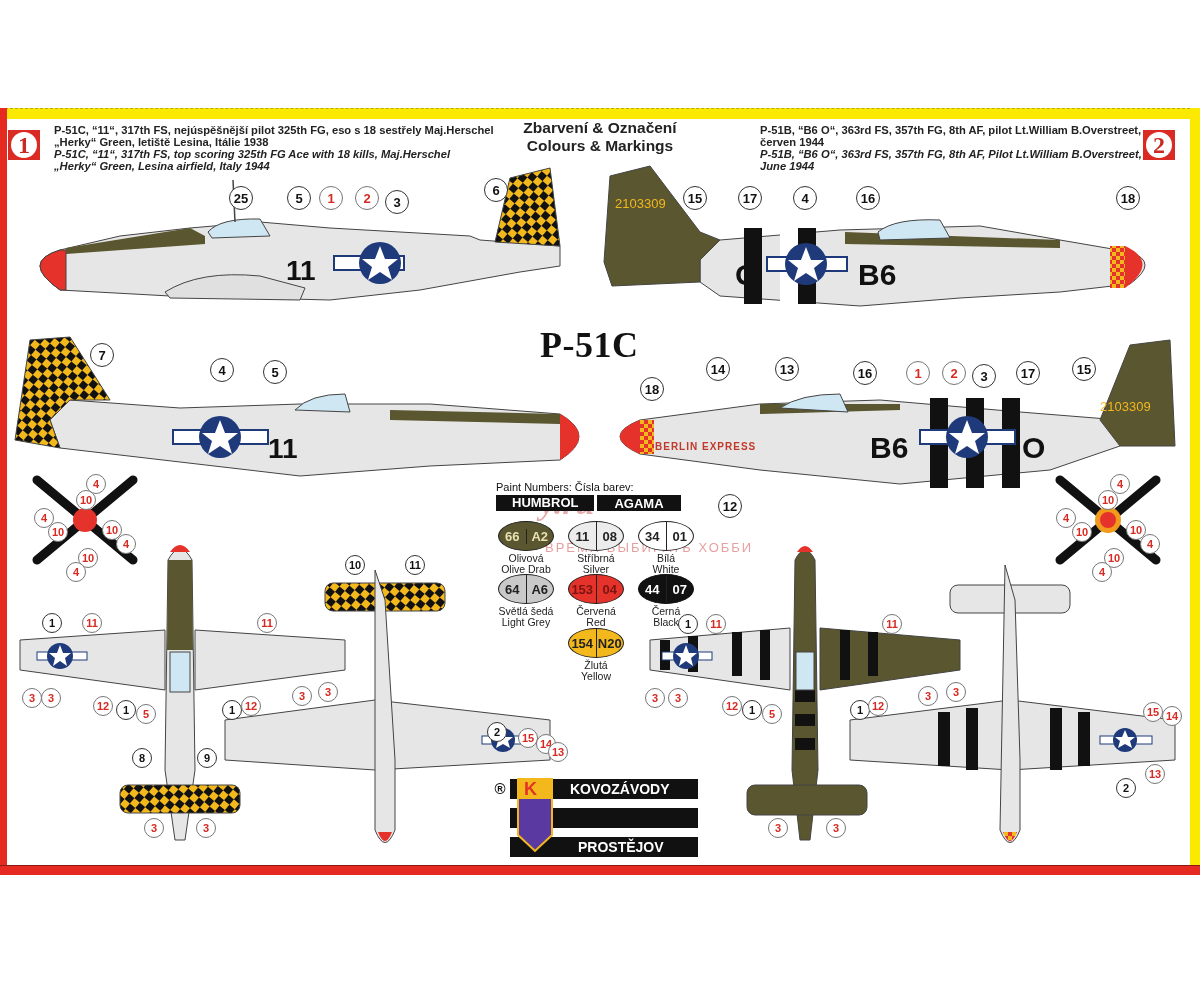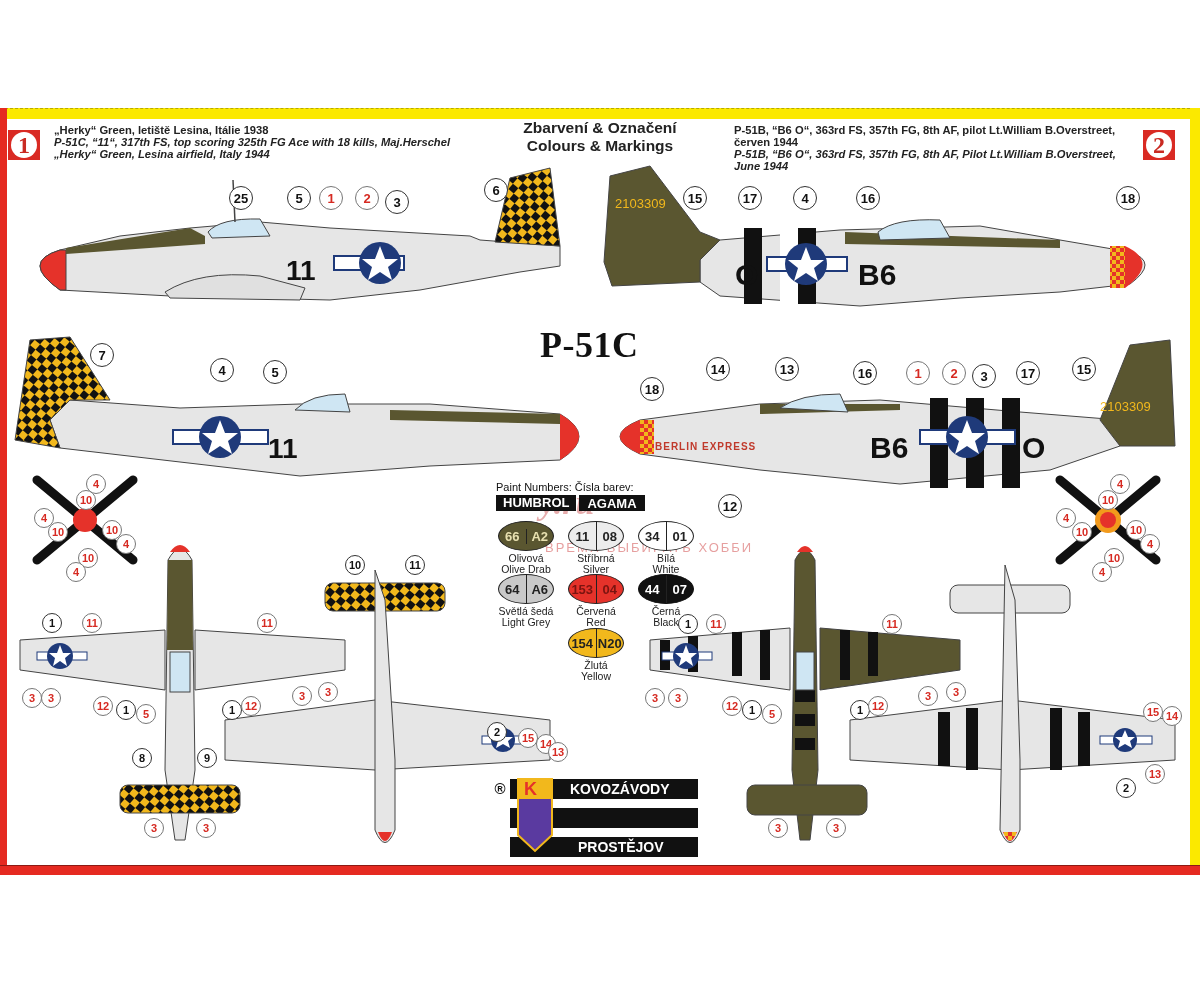--- a/index.html
+++ b/index.html
@@ -6,30 +6,30 @@
   body{width:1200px;height:982px;position:relative;overflow:hidden;font-family:"Liberation Sans",sans-serif;}
   .sheet{position:absolute;left:0;top:108px;width:1200px;height:766px;background:#fff;}
   .band-top{position:absolute;left:0;top:108px;width:1200px;height:10px;background:#fbe900;border-top:1px dashed #b9a900;}
   .edge-left{position:absolute;left:0;top:108px;width:7px;height:766px;background:#e52a21;}
   .edge-right{position:absolute;right:0;top:108px;width:10px;height:766px;background:#fbe900;}
   .band-bottom{position:absolute;left:0;top:865px;width:1200px;height:9px;background:#e52a21;border-top:1px solid #8d1a14;}
   .scheme-badge{position:absolute;width:32px;height:30px;background:#d92a23;color:#fff;display:flex;align-items:center;justify-content:center;}
   .scheme-badge span{width:26px;height:26px;border-radius:50%;background:#fff;color:#c92a22;font:bold 24px "Liberation Serif",serif;display:flex;align-items:center;justify-content:center;line-height:1;}
   .desc{position:absolute;font-size:11.2px;line-height:12px;font-weight:bold;color:#222;}
   .desc .it{font-style:italic;}
-  .desc.right{text-align:left;}
+  .desc.right{text-align:left;margin-left:26px;}
   .heading{position:absolute;left:505px;top:119px;width:190px;text-align:center;font-weight:bold;font-size:15.5px;line-height:18px;color:#222;}
   .model-title{position:absolute;left:540px;top:324px;font-weight:bold;font-size:36px;color:#111;letter-spacing:0.5px;font-family:Liberation Serif, serif;}
   .callout{position:absolute;width:24px;height:24px;border:1.5px solid #333;border-radius:50%;background:#fff;font:bold 13px "Liberation Sans",sans-serif;display:flex;align-items:center;justify-content:center;color:#111;box-sizing:border-box;}
   .callout.red{color:#d62a22;border-color:#777;}
   .callout.sm{width:20px;height:20px;font-size:11px;}
   svg{position:absolute;overflow:visible;}
   .paint-label{position:absolute;left:496px;top:481px;font-size:11px;color:#111;}
   .brand-bar{position:absolute;left:496px;top:495px;height:16px;display:flex;}
-  .brand-bar span{background:#111;color:#fff;font-weight:bold;font-size:13px;padding:0 7px;line-height:16px;}
+  .brand-bar span{background:#111;color:#fff;font-weight:bold;font-size:13px;padding:0 16px;line-height:16px;}
   .brand-bar span+span{margin-left:3px;border:1px solid #111;}
   .watermark{position:absolute;left:540px;top:484px;font:italic bold 34px "Liberation Serif",serif;color:rgba(200,70,70,0.45);}
   .watermark-sub{position:absolute;left:545px;top:540px;font-size:13px;letter-spacing:2px;color:rgba(210,80,80,0.55);}
   .chip{position:absolute;width:56px;height:30px;border-radius:50%;border:1.5px solid #222;box-sizing:border-box;display:flex;font-weight:bold;font-size:13px;}
   .chip div{flex:1;display:flex;align-items:center;justify-content:center;}
   .chip div:first-child{border-right:1.5px solid #222;}
   .chip-name{position:absolute;width:70px;text-align:center;font-size:10.5px;line-height:11px;color:#222;}
   .logo{position:absolute;left:490px;top:779px;width:210px;height:78px;}
   .logo .bar{position:absolute;left:20px;width:188px;height:20px;background:#111;}
   .logo .t{position:absolute;color:#fff;font-weight:bold;font-size:14px;line-height:20px;}
@@ -40,20 +40,21 @@
 <div class="sheet"></div>
 <div class="band-top"></div>
 <div class="edge-left"></div>
 <div class="edge-right"></div>
 <div class="band-bottom"></div>
 
 <div class="scheme-badge" style="left:8px;top:130px;">
     <span>1</span>
   </div>
 <div class="desc" style="left:54px;top:124px;">
+  <div>P-51C, “11“, 317th FS, nejúspěšnější pilot 325th FG, eso s 18 sestřely Maj.Herschel</div>
   <div>„Herky“ Green, letiště Lesina, Itálie 1938</div>
   <div class="it">P-51C, “11“, 317th FS, top scoring 325th FG Ace with 18 kills, Maj.Herschel</div>
   <div class="it">„Herky“ Green, Lesina airfield, Italy 1944</div>
 </div>
 
 <div class="heading">
   <div>Zbarvení &amp; Označení</div>
   <div>Colours &amp; Markings</div>
 </div>
 

